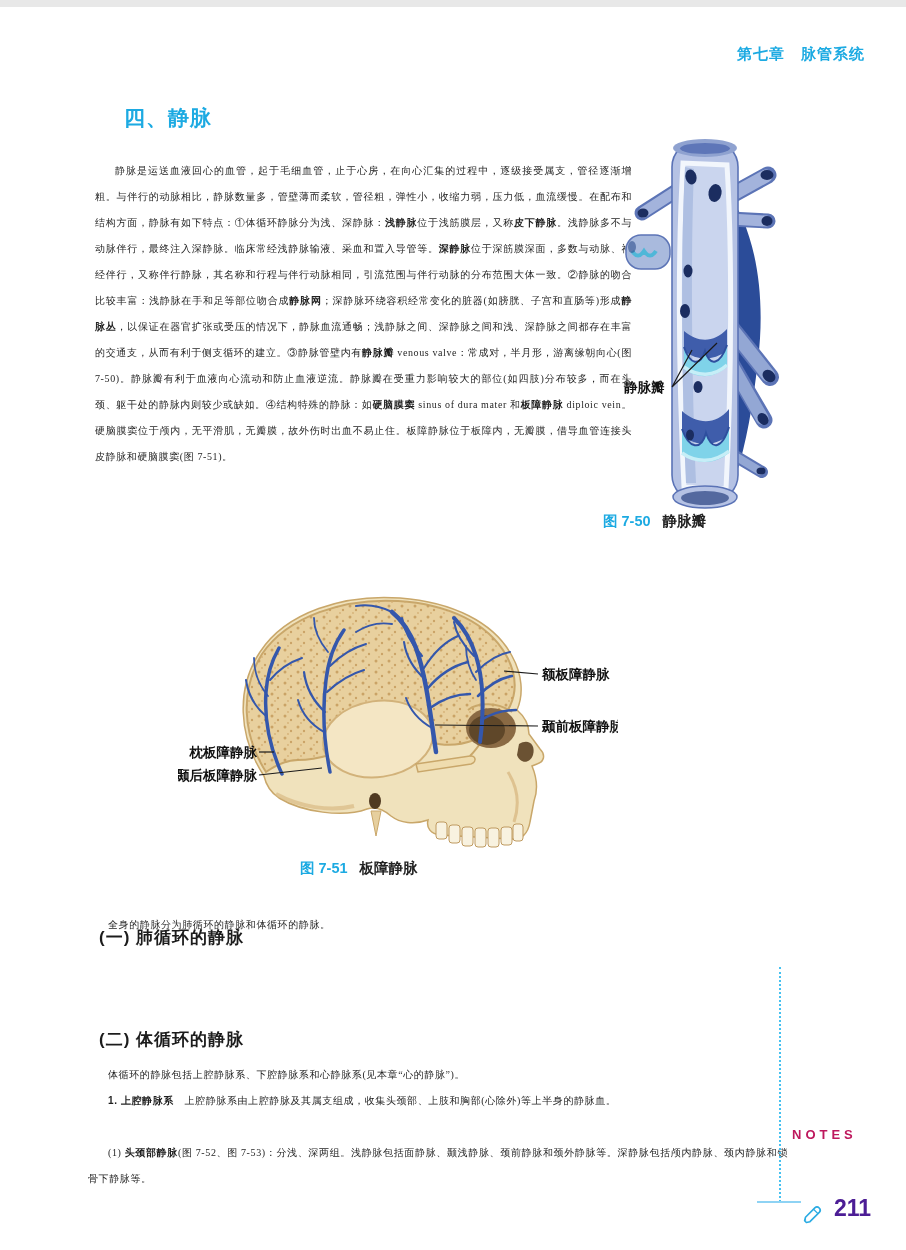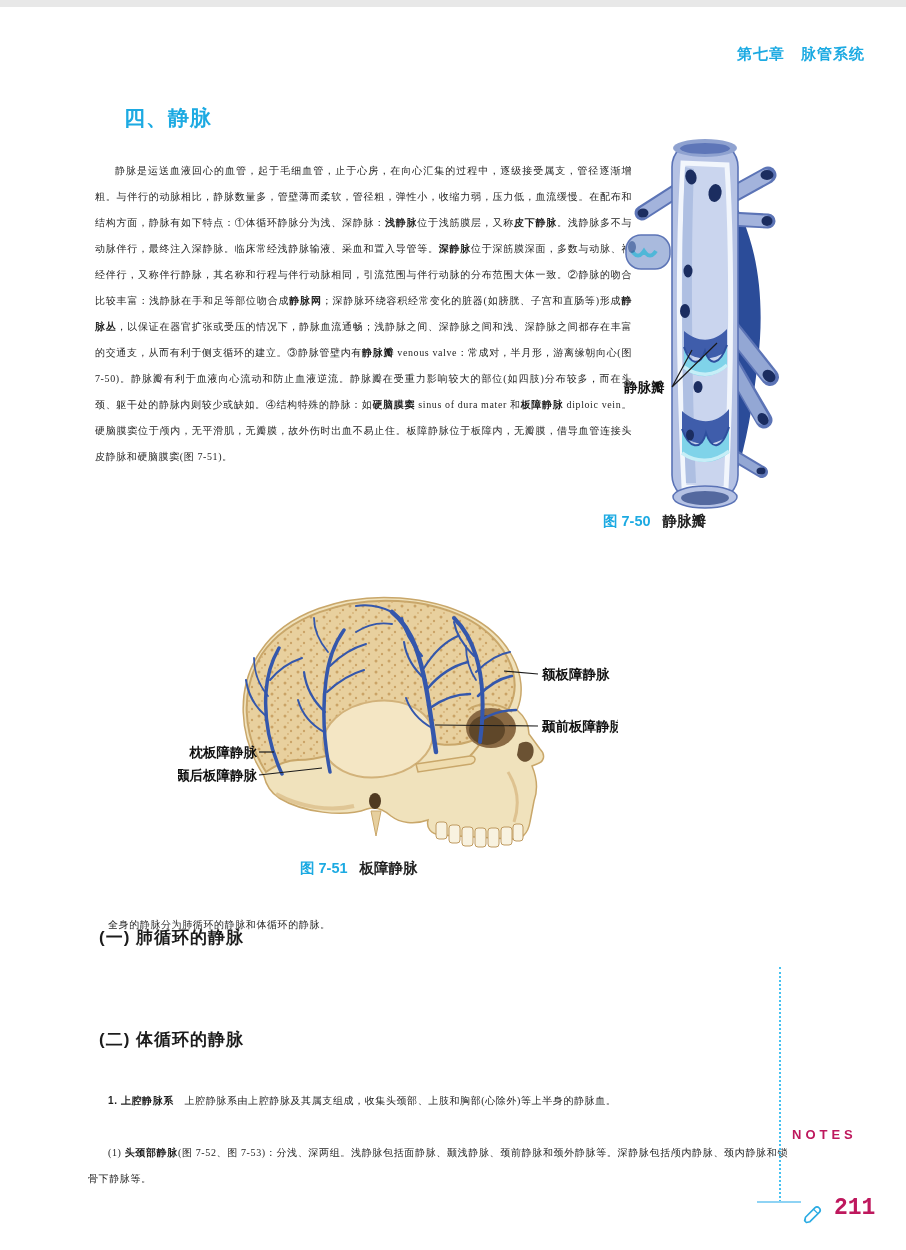--- a/index.html
+++ b/index.html
@@ -39,22 +39,22 @@
     font-family:"Liberation Sans","DejaVu Sans",sans-serif;
     font-size:13.5px; font-weight:bold; fill:#111111;
   }
   .notes-label {
     top:1120px; left:792px; font-family:"Liberation Sans","DejaVu Sans",sans-serif;
     font-size:13px; font-weight:bold; color:#be185d; letter-spacing:4px;
   }
   .notes-dotted { top:960px; left:779px; height:235px; width:0; border-left:2px dotted #45c1f0; }
   .notes-rule { top:1194px; left:757px; width:44px; height:0; border-top:2px solid #8ed3f4; }
   .page-number {
-    top:1188px; left:834px; font-family:Liberation Mono, monospace;
-    font-size:23px; font-weight:600; color:#be185d;
+    top:1188px; left:834px; font-family:Liberation Sans, sans-serif;
+    font-size:23px; font-weight:600; color:#4c1d95;
   }
 </style>
 </head>
 <body>
 
 <div class="page">
 
   <div class="abs chapter-header">第七章　脉管系统</div>
 
   <div class="abs section-title">四、静脉</div>
@@ -222,20 +222,21 @@
     <span class="cap-no">图 7-51</span><span class="cap-title">板障静脉</span>
   </div>
 
   <p class="abs para" style="top:895px; left:88px; width:700px;">全身的静脉分为肺循环的静脉和体循环的静脉。</p>
 
   <div class="abs sub-heading" style="top:919px; left:99px;">(一) 肺循环的静脉</div>
 
 
   <div class="abs sub-heading" style="top:1021px; left:99px;">(二) 体循环的静脉</div>
 
+  <p class="abs para" style="top:1045px; left:88px; width:700px;">体循环的静脉包括上腔静脉系、下腔静脉系和心静脉系(见本章“心的静脉”)。</p>
 
   <p class="abs para" style="top:1071px; left:88px; width:700px;"><span class="bold-term">1. 上腔静脉系</span><span>　上腔静脉系由上腔静脉及其属支组成，收集头颈部、上肢和胸部(心除外)等上半身的静脉血。</span></p>
 
   <p class="abs para" style="top:1123px; left:88px; width:700px;"><span>(1) </span><span class="bold-term">头颈部静脉</span><span>(图 7-52、图 7-53)：分浅、深两组。浅静脉包括面静脉、颞浅静脉、颈前静脉和颈外静脉等。深静脉包括颅内静脉、颈内静脉和锁骨下静脉等。</span></p>
 
   <div class="abs notes-dotted"></div>
   <div class="abs notes-label">NOTES</div>
   <div class="abs notes-rule"></div>
   <div class="abs" style="left:799px; top:1193px;">
     <svg width="26" height="26" viewBox="0 0 24 24">

